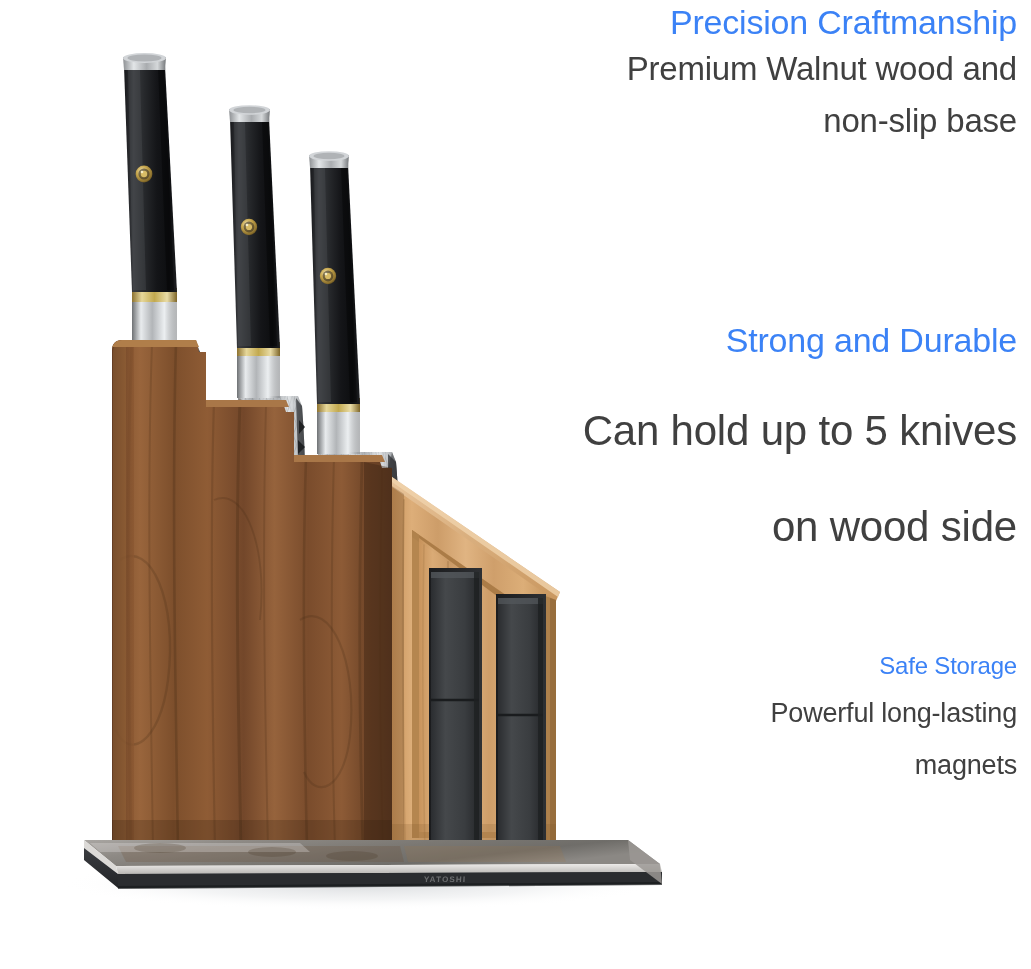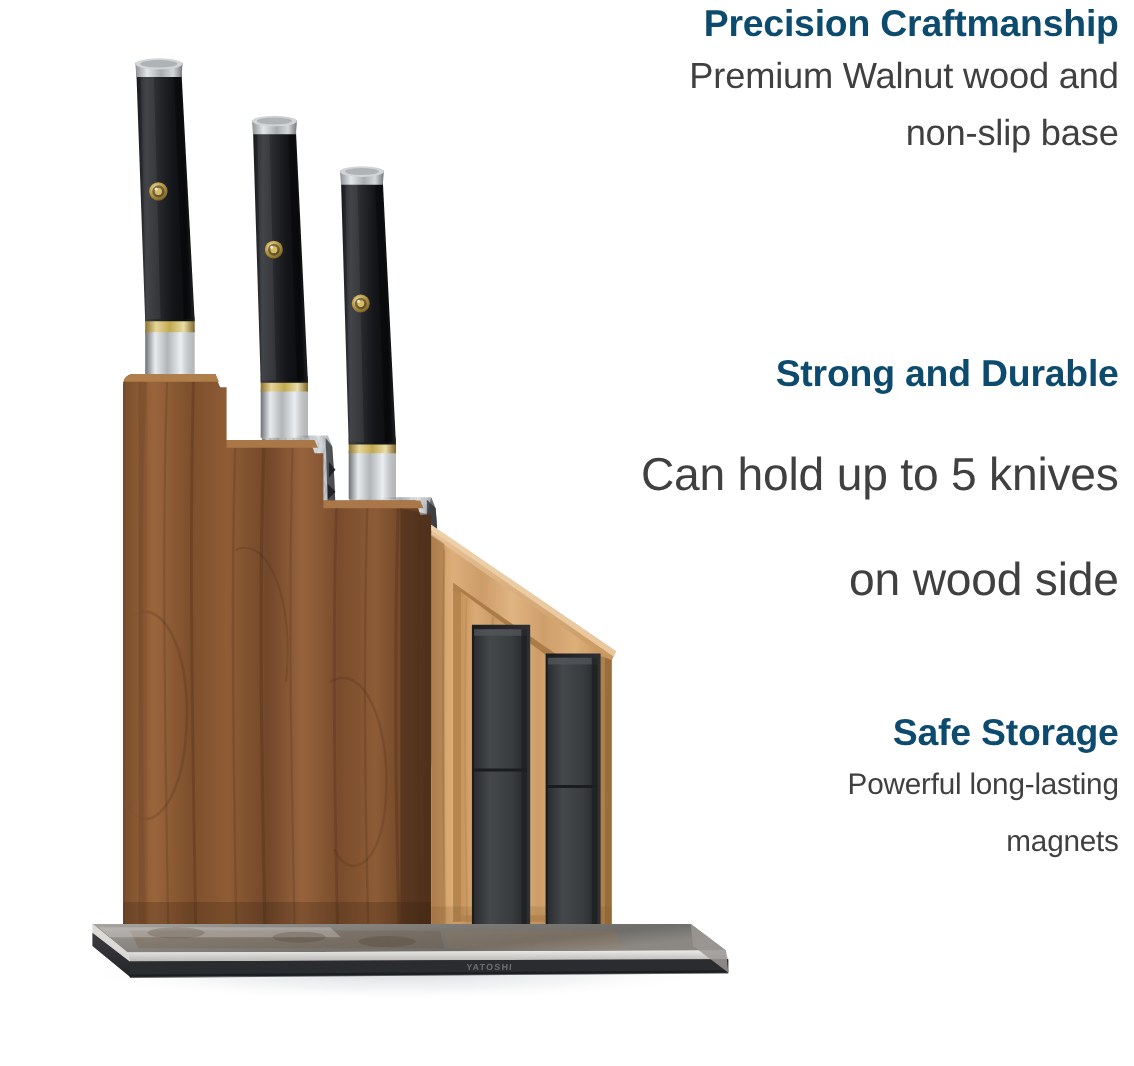--- a/index.html
+++ b/index.html
@@ -7,34 +7,34 @@
     width:1031px;height:969px;background:#ffffff;overflow:hidden;
     font-family:"Liberation Sans",sans-serif;position:relative;
   }
   #stage{position:absolute;inset:0;}
 
   
   .feature{
     position:absolute;right:14px;text-align:right;
   }
   .feature .fhead{
-    color:#0c4a6e;font-weight:bold;letter-spacing:-0.2px;
+    color:#3b82f6;font-weight:normal;letter-spacing:-0.2px;
     white-space:nowrap;
   }
   .feature .fline{
     color:#404040;white-space:nowrap;letter-spacing:-0.2px;
   }
   #feature-0{top:1px;}
   #feature-0 .fhead{font-size:34px;line-height:42px;}
   #feature-0 .fline{font-size:33px;line-height:52px;}
   #feature-1{top:319px;}
   #feature-1 .fhead{font-size:34px;line-height:42px;text-align:right;}
   #feature-1 .fline{font-size:42px;line-height:52px;margin-top:44px;}
   #feature-2{top:645px;}
-  #feature-2 .fhead{font-size:34px;line-height:42px;}
+  #feature-2 .fhead{font-size:24px;line-height:42px;}
   #feature-2 .fline{font-size:27px;line-height:52px;}
 
   
   #product{position:absolute;left:0;top:0;width:700px;height:969px;}
   #product svg{display:block;}
 </style>
 </head>
 <body>
 
 <div id="stage">

